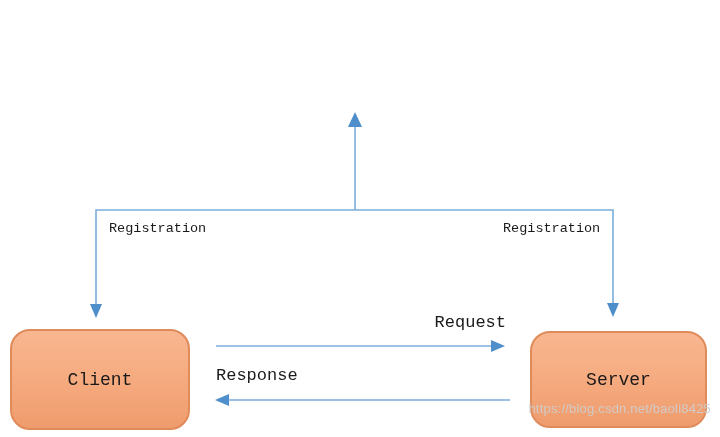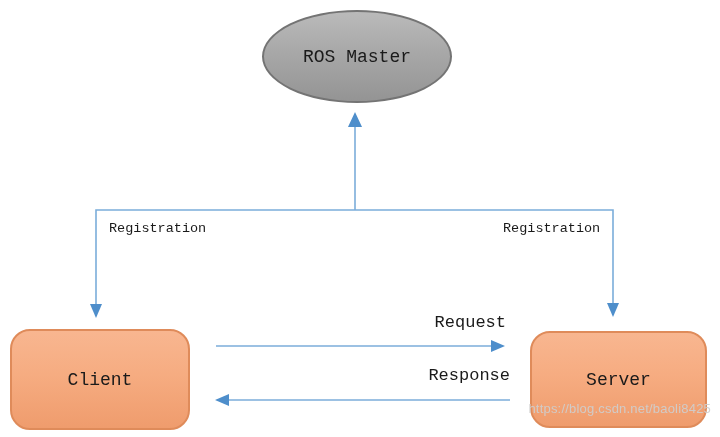--- a/index.html
+++ b/index.html
@@ -84,21 +84,21 @@
     left: 216px;
     top: 313px;
     width: 290px;
     text-align: right;
     font-size: 17px;
   }
   .label-response {
     left: 216px;
     top: 366px;
     width: 294px;
-    text-align: right;
+    text-align: left;
     font-size: 17px;
   }
   .watermark {
     position: absolute;
     right: 9px;
     top: 401px;
     font-family: Liberation Sans, sans-serif;
     font-size: 13px;
     color: rgba(206, 206, 206, 0.92);
     letter-spacing: 0.2px;
@@ -119,23 +119,20 @@
     <line class="line" x1="355" y1="210" x2="355" y2="127"></line>
     <polygon class="head" points="355,112 348,127 362,127"></polygon>
 
     <line class="line" x1="216" y1="346" x2="492" y2="346"></line>
     <polygon class="head" points="505,346 491,340 491,352"></polygon>
 
     <line class="line" x1="510" y1="400" x2="229" y2="400"></line>
     <polygon class="head" points="215,400 229,394 229,406"></polygon>
   </svg>
 
-  <div class="node node-ellipse">
-    <span>ROS Master</span>
-  </div>
 
   <div class="node node-box node-server">
     <span>Server</span>
   </div>
 
   <div class="node node-box node-client">
     <span>Client</span>
   </div>
 
   <div class="edge-label label-registration-left">Registration</div>

